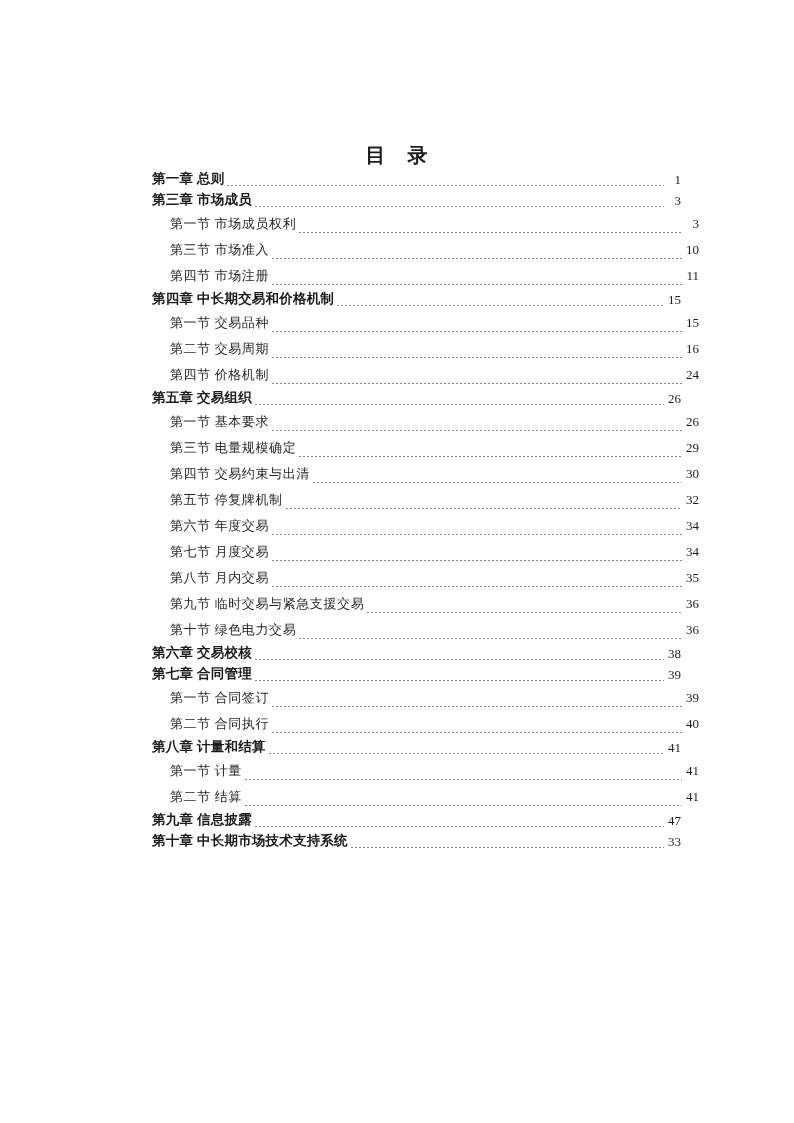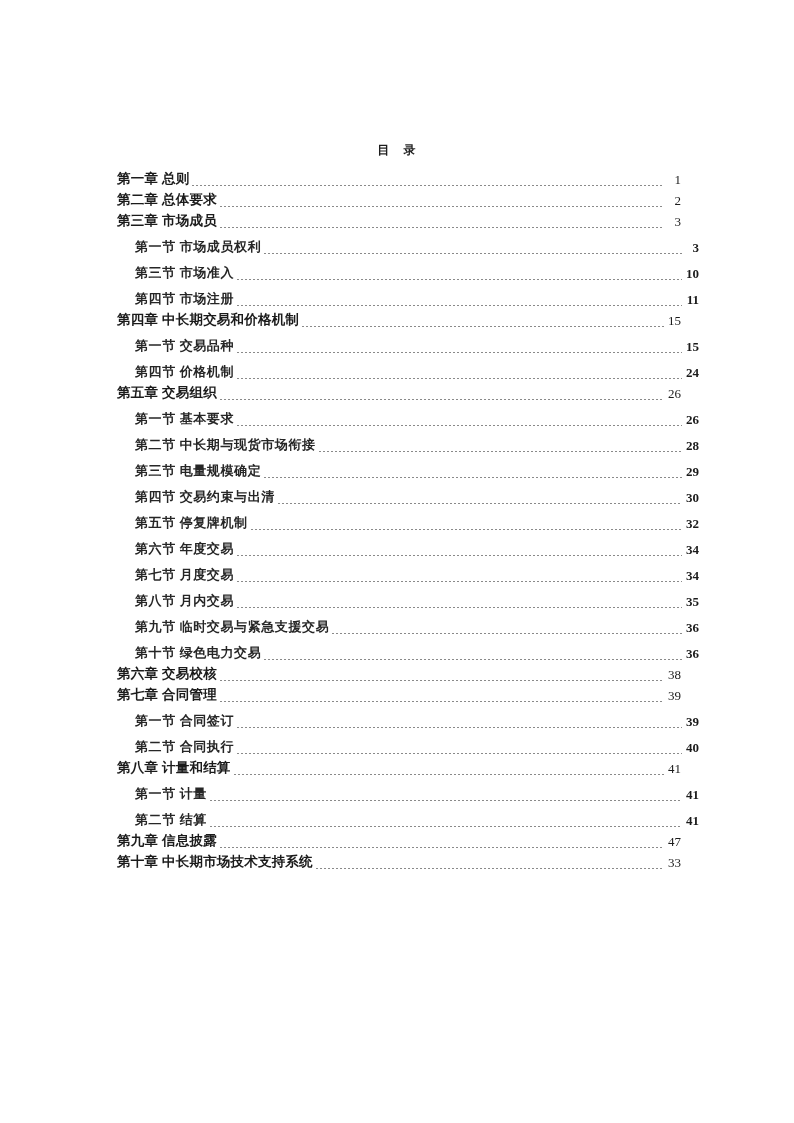--- a/index.html
+++ b/index.html
@@ -25,21 +25,21 @@
     background: #ffffff;
   }
 
   .toc-title {
     position: absolute;
     left: 0;
     top: 142px;
     width: 794px;
     text-align: center;
     font-family: "Liberation Serif", "DejaVu Serif", serif;
-    font-size: 12px;
+    font-size: 20px;
     font-weight: bold;
     letter-spacing: 1px;
     color: #1d1d1d;
     white-space: pre;
   }
 
   .toc-body {
     position: absolute;
     left: 115px;
     top: 170px;
@@ -61,28 +61,30 @@
     font-weight: bold;
     font-size: 13.5px;
     color: #1b1b1b;
   }
 
   
   .toc-row.level-2 {
     height: 26px;
     padding-left: 20px;
     font-family: "Liberation Serif", "DejaVu Serif", serif;
-    font-weight: bold;
+    font-weight: normal;
     font-size: 13px;
     color: #262626;
+    align-items: center;
   }
 
   .toc-label {
     flex: 0 0 auto;
     padding-bottom: 3px;
+    margin-left: 35px;
   }
   .toc-row.level-1 .toc-label { letter-spacing: 0.2px; }
   .toc-row.level-2 .toc-label { letter-spacing: 0.6px; }
 
   .toc-leader {
     flex: 1 1 auto;
     overflow: hidden;
     height: 100%;
     position: relative;
     margin: 0 2px 0 2px;
@@ -119,25 +121,20 @@
   <div class="toc-title">目　录</div>
 
   <div class="toc-body">
 
   <div class="toc-row level-1">
         <span class="toc-label">第一章  总则</span>
         <span class="toc-leader"></span>
         <span class="toc-page">1</span>
       </div>
       <div class="toc-row level-1">
-        <span class="toc-label">第二章  总体要求</span>
-        <span class="toc-leader"></span>
-        <span class="toc-page">2</span>
-      </div>
-      <div class="toc-row level-1">
         <span class="toc-label">第三章  市场成员</span>
         <span class="toc-leader"></span>
         <span class="toc-page">3</span>
       </div>
       <div class="toc-row level-2">
         <span class="toc-label">第一节  市场成员权利</span>
         <span class="toc-leader"></span>
         <span class="toc-page">3</span>
       </div>
       <div class="toc-row level-2">
@@ -154,40 +151,40 @@
         <span class="toc-label">第四章  中长期交易和价格机制</span>
         <span class="toc-leader"></span>
         <span class="toc-page">15</span>
       </div>
       <div class="toc-row level-2">
         <span class="toc-label">第一节  交易品种</span>
         <span class="toc-leader"></span>
         <span class="toc-page">15</span>
       </div>
       <div class="toc-row level-2">
+        <span class="toc-label">第二节  交易周期</span>
+        <span class="toc-leader"></span>
+        <span class="toc-page">16</span>
+      </div>
+      <div class="toc-row level-2">
         <span class="toc-label">第四节  价格机制</span>
         <span class="toc-leader"></span>
         <span class="toc-page">24</span>
       </div>
       <div class="toc-row level-1">
         <span class="toc-label">第五章  交易组织</span>
         <span class="toc-leader"></span>
         <span class="toc-page">26</span>
       </div>
       <div class="toc-row level-2">
         <span class="toc-label">第一节  基本要求</span>
         <span class="toc-leader"></span>
         <span class="toc-page">26</span>
       </div>
       <div class="toc-row level-2">
-        <span class="toc-label">第二节  中长期与现货市场衔接</span>
-        <span class="toc-leader"></span>
-        <span class="toc-page">28</span>
-      </div>
-      <div class="toc-row level-2">
         <span class="toc-label">第三节  电量规模确定</span>
         <span class="toc-leader"></span>
         <span class="toc-page">29</span>
       </div>
       <div class="toc-row level-2">
         <span class="toc-label">第四节  交易约束与出清</span>
         <span class="toc-leader"></span>
         <span class="toc-page">30</span>
       </div>
       <div class="toc-row level-2">

